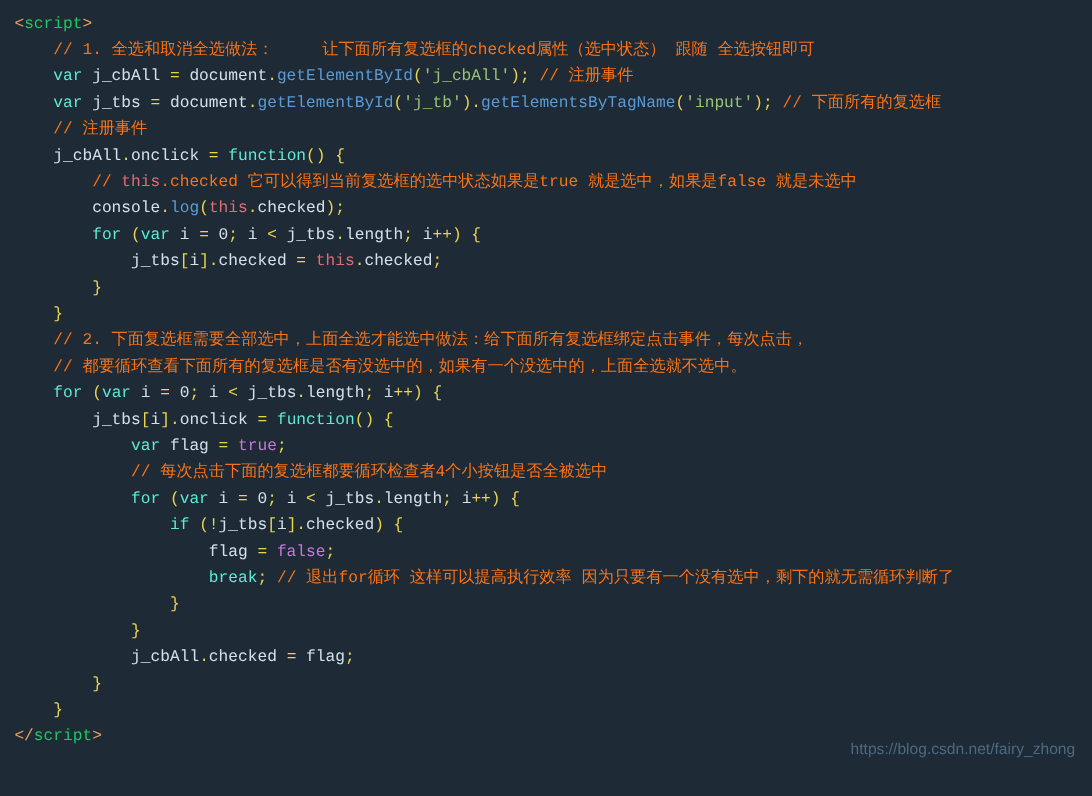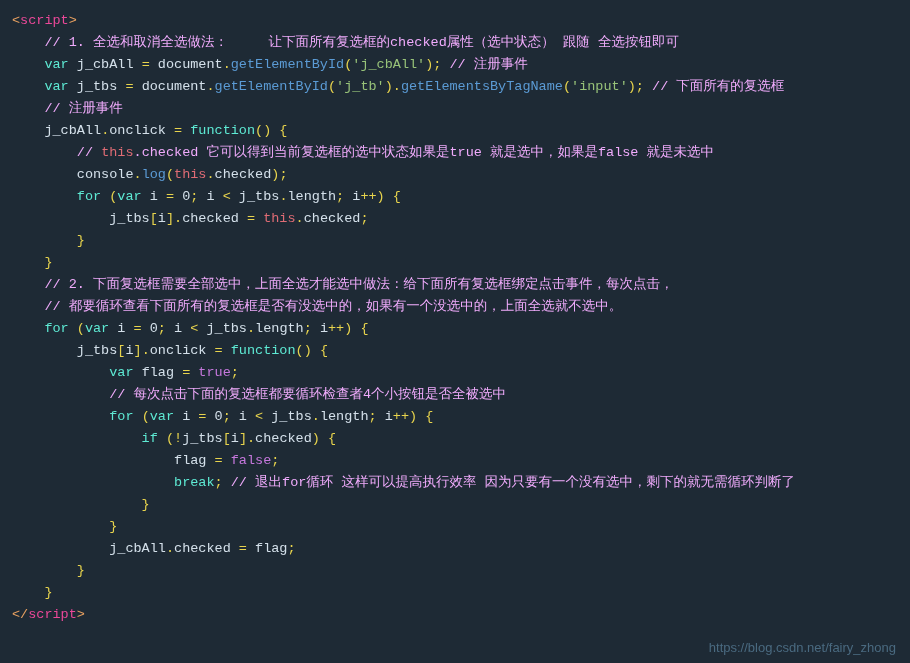--- a/index.html
+++ b/index.html
@@ -29,38 +29,38 @@
     .code-line {
       display: flex;
       align-items: flex-start;
       padding: 0 12px;
       min-height: 22px;
       white-space: pre;
     }
 
     .watermark {
       position: absolute;
-      bottom: 4px;
+      bottom: 28px;
       right: 14px;
       color: #4a6a80;
       font-size: 13px;
       font-family: Arial, sans-serif;
       text-align: center;
     }
 
     
-    .c-gray    { color: #f0abfc; }   
+    .c-gray    { color: #f97316; }   
     .c-white   { color: #d4e0ea; }   
     .c-cyan    { color: #5eead4; }   
     .c-orange  { color: #e8a060; }   
     .c-yellow  { color: #e8d44d; }   
     .c-blue    { color: #5b9bd5; }   
     .c-red     { color: #e06c75; }   
     .c-magenta { color: #c678dd; text-align: right; }   
-    .c-tag     { color: #ec4899; }   
+    .c-tag     { color: #22c55e; }   
     .c-string  { color: #98c379; }   
 
     span { display: inline; }
   </style>
 </head>
 <body>
 
 <div class="code-container">
 
   <div class="code-line">

